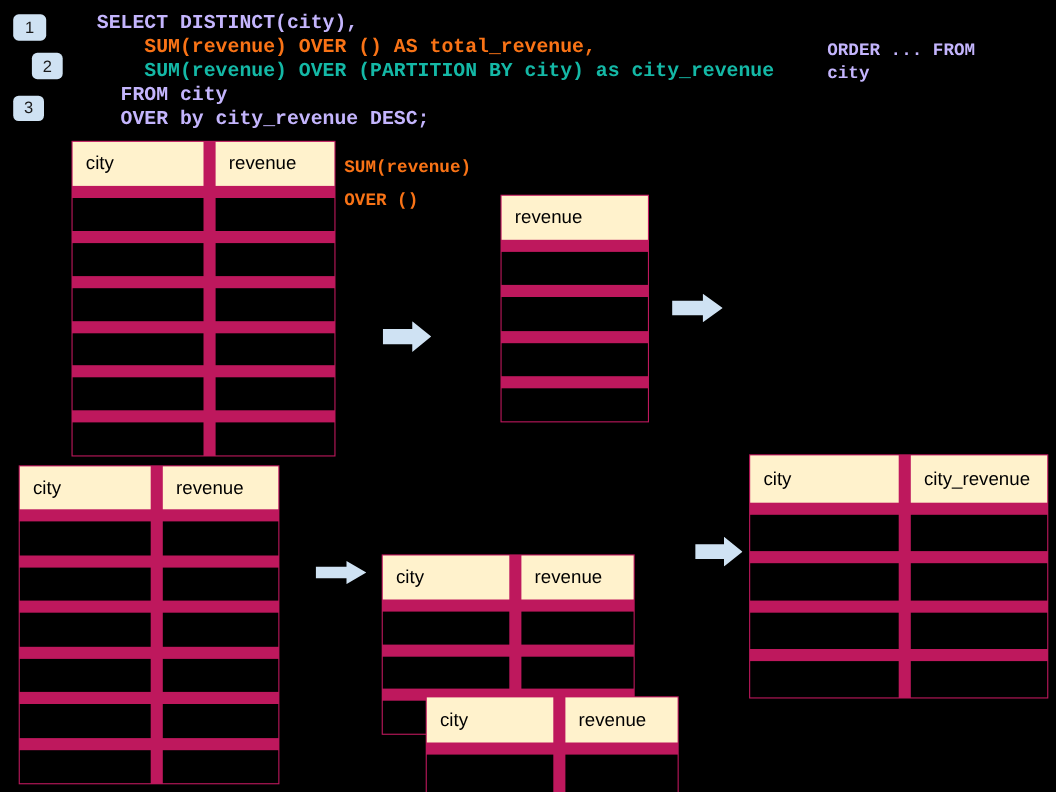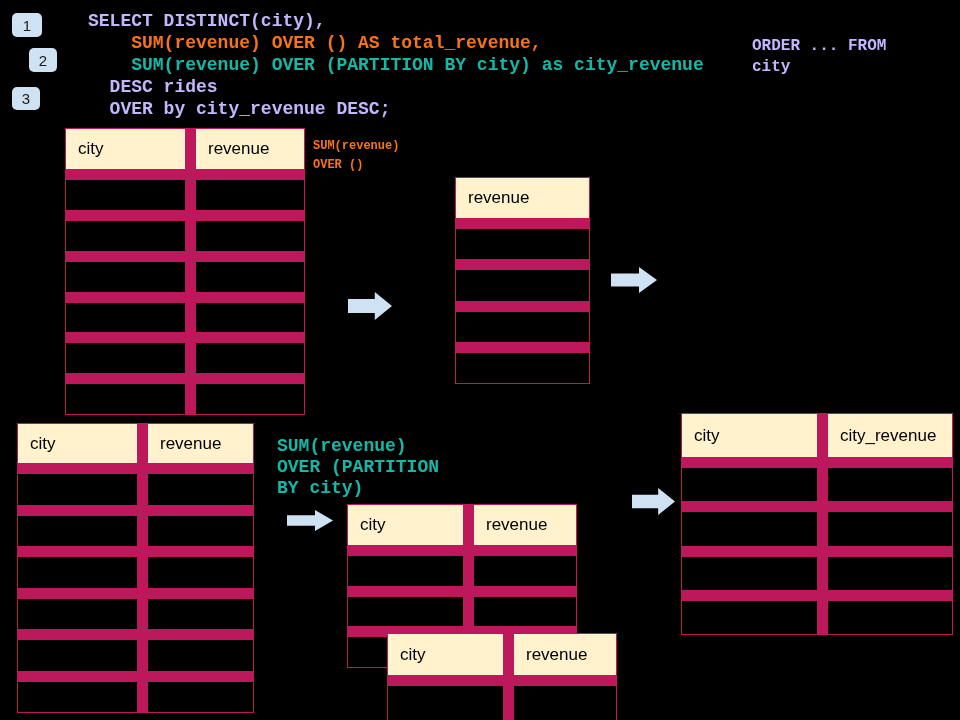--- a/index.html
+++ b/index.html
@@ -48,32 +48,29 @@
   <div class="badge" style="left:29px;top:48px;width:28px;height:24px;">
     <span>2</span>
   </div>
   <div class="badge" style="left:12px;top:87px;width:28px;height:23px;">
     <span>3</span>
   </div>
 
   <pre class="code" style="left:88px;top:10px;"><span class="c-purple">SELECT DISTINCT(city),</span>
 <span class="c-red">    SUM(revenue) OVER () AS total_revenue,</span>
 <span class="c-green">    SUM(revenue) OVER (PARTITION BY city) as city_revenue</span>
-<span class="c-purple">  DESC rides</span>
+<span class="c-purple">  FROM city</span>
 <span class="c-purple">  OVER by city_revenue DESC;</span></pre>
 
   <pre class="code code-small c-purple" style="left:752px;top:36px;"><span>ORDER ... FROM</span>
 <span>city</span></pre>
 
-  <pre class="code c-red" style="left:313px;top:137px;font-size:12px;line-height:19px;"><span>SUM(revenue)</span>
+  <pre class="code c-red" style="left:313px;top:137px;font-size:16px;line-height:30px;"><span>SUM(revenue)</span>
 <span>OVER ()</span></pre>
 
-  <pre class="code c-green" style="left:277px;top:436px;font-size:18px;line-height:21px;"><span>SUM(revenue)</span>
-<span>OVER (PARTITION</span>
-<span>BY city)</span></pre>
 
   <div class="tbl" style="left:65px;top:128px;width:240px;height:287px;grid-template-columns:119px 1fr;grid-template-rows:40px repeat(6,1fr);">
     <div class="th">city</div>
     <div class="th">revenue</div>
     <div class="td"></div>
       <div class="td"></div>
     <div class="td"></div>
       <div class="td"></div>
     <div class="td"></div>
       <div class="td"></div>

